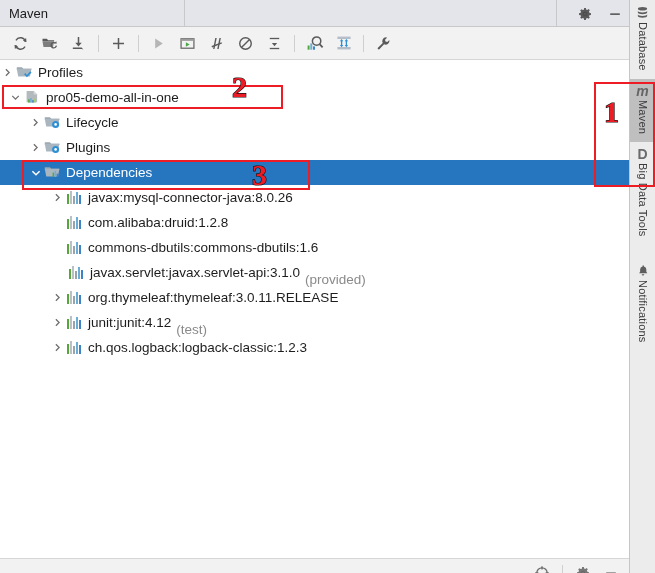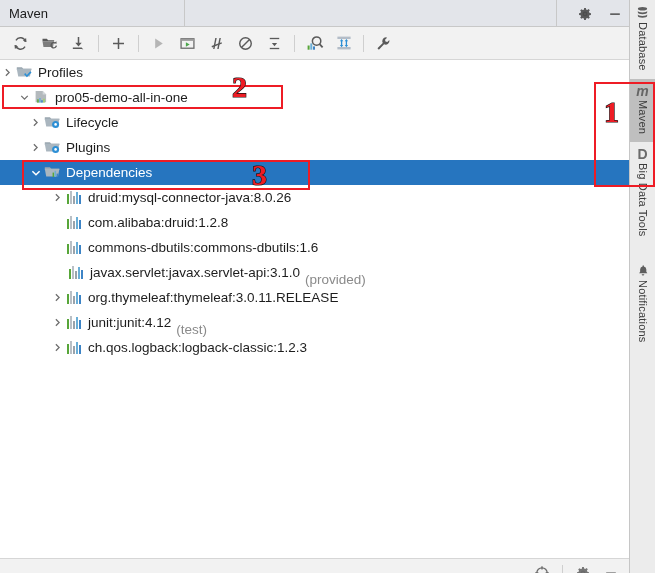--- a/index.html
+++ b/index.html
@@ -285,21 +285,21 @@
         <span class="ico">
           <svg width="17" height="15" viewBox="0 0 17 15">
               <path fill="#9aa7b0" d="M.8 2.2h5.1l1.4 1.6h8.1v1H.8z"></path>
               <path fill="#aab6bf" d="M.8 3.8h14.6L14 11.6H2.2z"></path>
               <path fill="#2d8fd5" d="M9.3 8.1l1.6 1.8 3.4-3.6 1.2 1.1-4.6 4.9-2.8-3z"></path>
             </svg>
         </span>
         <span>Profiles</span>
       </div>
 
-      <div class="row" style="padding-left:17px">
+      <div class="row" style="padding-left:8px">
         <span class="arrow">
           <svg width="9" height="9" viewBox="0 0 10 10">
               <path fill="none" stroke="currentColor" stroke-width="1.4" d="M1.4 3.2L5 6.8l3.6-3.6"></path>
             </svg>
         </span>
         <span class="ico">
           <svg width="17" height="15" viewBox="0 0 17 15">
               <path fill="#b3b9bd" d="M2.6 1h7.1l3.4 3.4v7.9H2.6z"></path>
               <path fill="#d3d8db" d="M9.7 1l3.4 3.4H9.7z"></path>
               <g>
@@ -373,21 +373,21 @@
         </span>
         <span class="ico">
           <span class="bars">
               <i style="height:10px;background:#57a639"></i>
               <i style="height:13px;background:#b9c0c6"></i>
               <i style="height:8px;background:#9aa3ab"></i>
               <i style="height:12px;background:#6aaed6"></i>
               <i style="height:9px;background:#3d84c6"></i>
             </span>
         </span>
-        <span>druid:mysql-connector-java:8.0.26</span>
+        <span>javax:mysql-connector-java:8.0.26</span>
       </div>
 
       <div class="row" style="padding-left:50px">
         <span class="arrow blank"></span>
         <span class="ico">
           <span class="bars">
               <i style="height:10px;background:#57a639"></i>
               <i style="height:13px;background:#b9c0c6"></i>
               <i style="height:8px;background:#9aa3ab"></i>
               <i style="height:12px;background:#6aaed6"></i>

